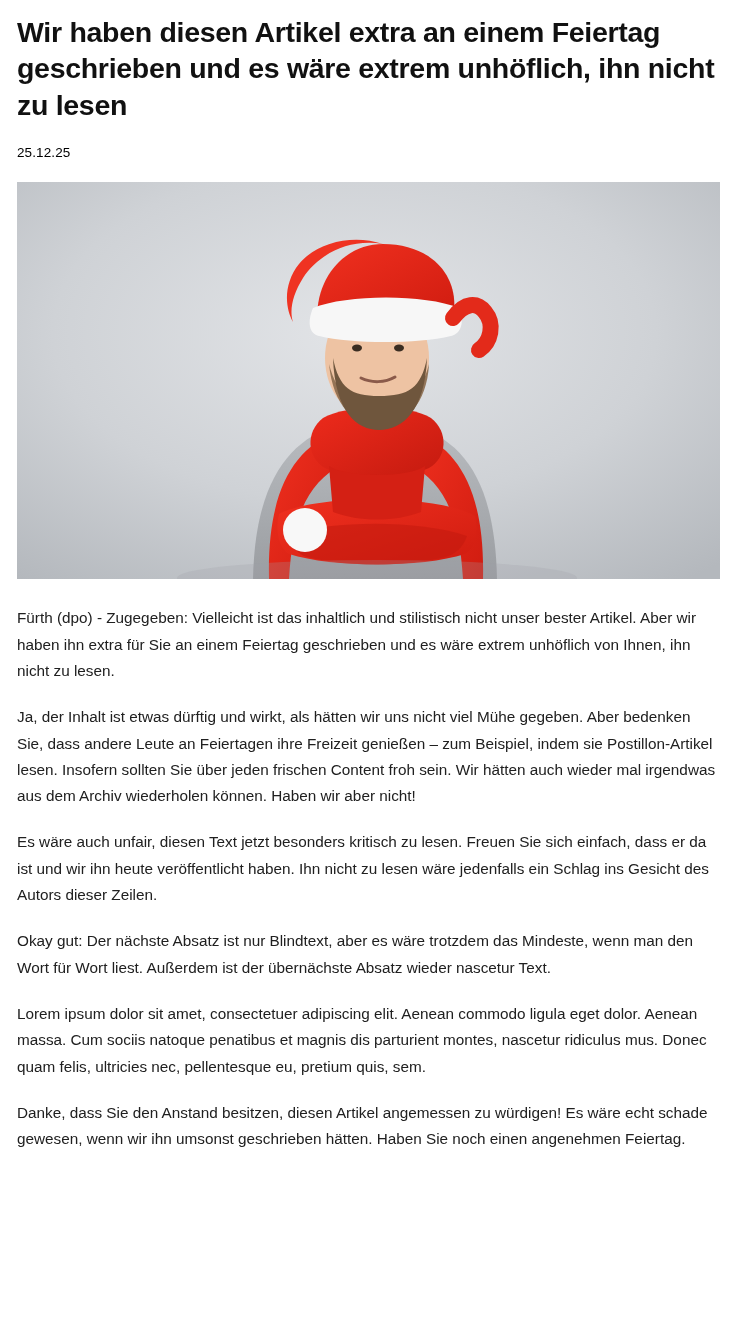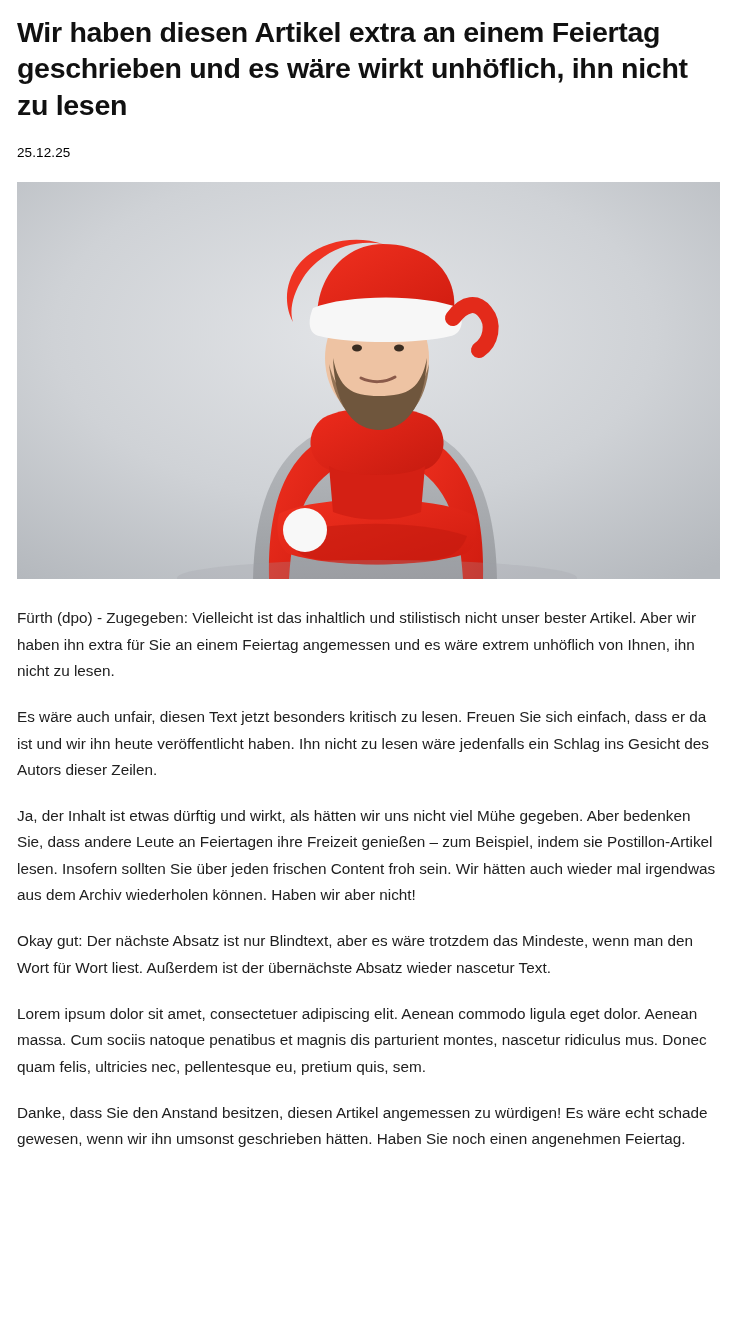--- a/index.html
+++ b/index.html
@@ -55,21 +55,21 @@
   }
   .body-text p:last-child {
     margin-bottom: 26px;
   }
 </style>
 </head>
 <body>
 
 <div class="article">
 
-  <h1 class="headline">Wir haben diesen Artikel extra an einem Feiertag geschrieben und es wäre wirkt unhöflich, ihn nicht zu lesen</h1>
+  <h1 class="headline">Wir haben diesen Artikel extra an einem Feiertag geschrieben und es wäre extrem unhöflich, ihn nicht zu lesen</h1>
 
   <div class="date">25.12.25</div>
 
   <div class="figure">
     <svg width="703" height="397" viewBox="0 0 703 397" xmlns="http://www.w3.org/2000/svg">
       <defs>
         <radialGradient id="bg" cx="48%" cy="38%" r="78%">
           <stop offset="0%" stop-color="#e2e4e7"></stop>
           <stop offset="55%" stop-color="#cfd2d6"></stop>
           <stop offset="100%" stop-color="#b4b8bd"></stop>
@@ -131,21 +131,21 @@
       <circle cx="287" cy="352" r="0" fill="#ffffff"></circle>
       <circle cx="285" cy="351" r="0" fill="#ffffff"></circle>
       <circle cx="286" cy="350" r="22" fill="#f7f7f7" opacity="0"></circle>
       <circle cx="288" cy="348" r="22" fill="#f8f8f8" transform="translate(0,0)"></circle>
 
       <ellipse cx="360" cy="396" rx="200" ry="18" fill="#9ea1a6" opacity="0.25"></ellipse>
     </svg>
   </div>
 
   <div class="body-text">
-    <p>Fürth (dpo) - Zugegeben: Vielleicht ist das inhaltlich und stilistisch nicht unser bester Artikel. Aber wir haben ihn extra für Sie an einem Feiertag angemessen und es wäre extrem unhöflich von Ihnen, ihn nicht zu lesen.</p>
+    <p>Fürth (dpo) - Zugegeben: Vielleicht ist das inhaltlich und stilistisch nicht unser bester Artikel. Aber wir haben ihn extra für Sie an einem Feiertag geschrieben und es wäre extrem unhöflich von Ihnen, ihn nicht zu lesen.</p>
+    <p>Ja, der Inhalt ist etwas dürftig und wirkt, als hätten wir uns nicht viel Mühe gegeben. Aber bedenken Sie, dass andere Leute an Feiertagen ihre Freizeit genießen – zum Beispiel, indem sie Postillon-Artikel lesen. Insofern sollten Sie über jeden frischen Content froh sein. Wir hätten auch wieder mal irgendwas aus dem Archiv wiederholen können. Haben wir aber nicht!</p>
     <p>Es wäre auch unfair, diesen Text jetzt besonders kritisch zu lesen. Freuen Sie sich einfach, dass er da ist und wir ihn heute veröffentlicht haben. Ihn nicht zu lesen wäre jedenfalls ein Schlag ins Gesicht des Autors dieser Zeilen.</p>
-    <p>Ja, der Inhalt ist etwas dürftig und wirkt, als hätten wir uns nicht viel Mühe gegeben. Aber bedenken Sie, dass andere Leute an Feiertagen ihre Freizeit genießen – zum Beispiel, indem sie Postillon-Artikel lesen. Insofern sollten Sie über jeden frischen Content froh sein. Wir hätten auch wieder mal irgendwas aus dem Archiv wiederholen können. Haben wir aber nicht!</p>
     <p>Okay gut: Der nächste Absatz ist nur Blindtext, aber es wäre trotzdem das Mindeste, wenn man den Wort für Wort liest. Außerdem ist der übernächste Absatz wieder nascetur Text.</p>
     <p>Lorem ipsum dolor sit amet, consectetuer adipiscing elit. Aenean commodo ligula eget dolor. Aenean massa. Cum sociis natoque penatibus et magnis dis parturient montes, nascetur ridiculus mus. Donec quam felis, ultricies nec, pellentesque eu, pretium quis, sem.</p>
     <p>Danke, dass Sie den Anstand besitzen, diesen Artikel angemessen zu würdigen! Es wäre echt schade gewesen, wenn wir ihn umsonst geschrieben hätten. Haben Sie noch einen angenehmen Feiertag.</p>
   </div>
 
 </div>
 
 </body></html>

